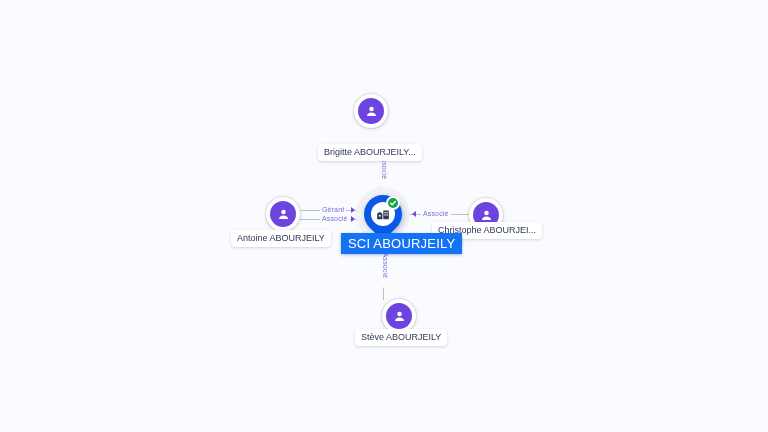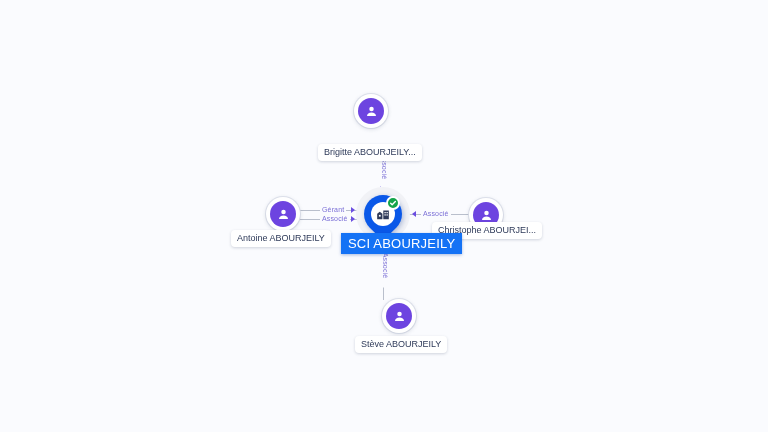--- a/index.html
+++ b/index.html
@@ -174,21 +174,21 @@
 
   <div class="node">
     <div class="avatar-wrap" style="left:382px;top:299px;">
       <div class="avatar">
         <svg width="15" height="15" viewBox="0 0 24 24" fill="#ffffff" aria-hidden="true">
           <circle cx="12" cy="8" r="3.6"></circle>
           <path d="M4.8 19.2c0-3.6 3.2-5.6 7.2-5.6s7.2 2 7.2 5.6z"></path>
         </svg>
       </div>
     </div>
-    <div class="node-label" style="left:355px;top:336px;">Stève ABOURJEILY</div>
+    <div class="node-label" style="left:355px;top:329px;">Stève ABOURJEILY</div>
   </div>
 
   <div class="node">
     <div class="halo" style="left:356px;top:187px;"></div>
 
     <div class="pin" style="left:364px;top:195px;">
       <div class="pin-inner">
         <svg width="14" height="14" viewBox="0 0 24 24" fill="#2e3a59" aria-hidden="true">
           <path d="M2 21h9v-9.5L6.5 8 2 11.5z"></path>
           <path d="M12.5 21H22V6h-9.5z" fill="#2e3a59"></path>

